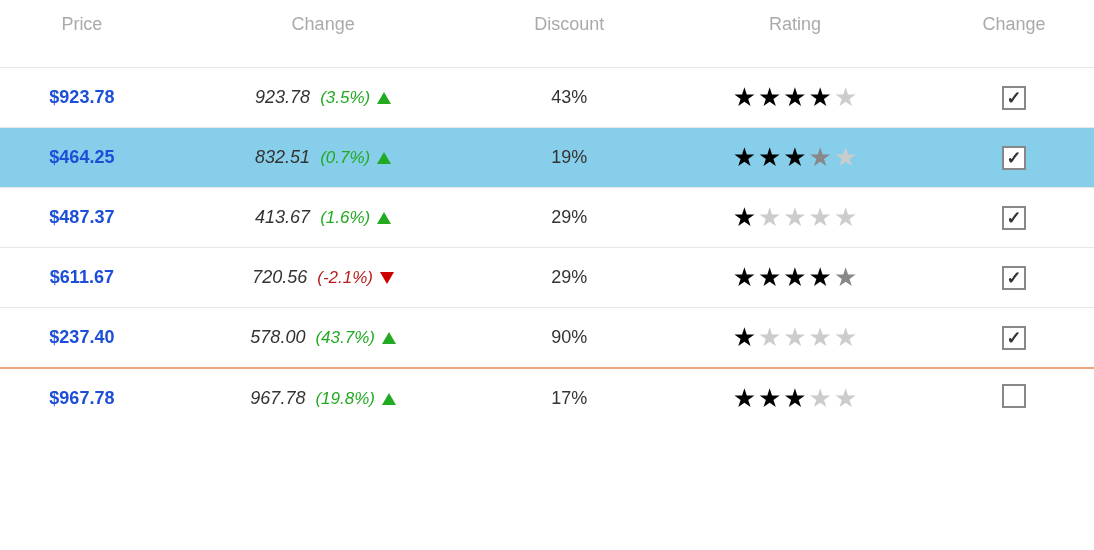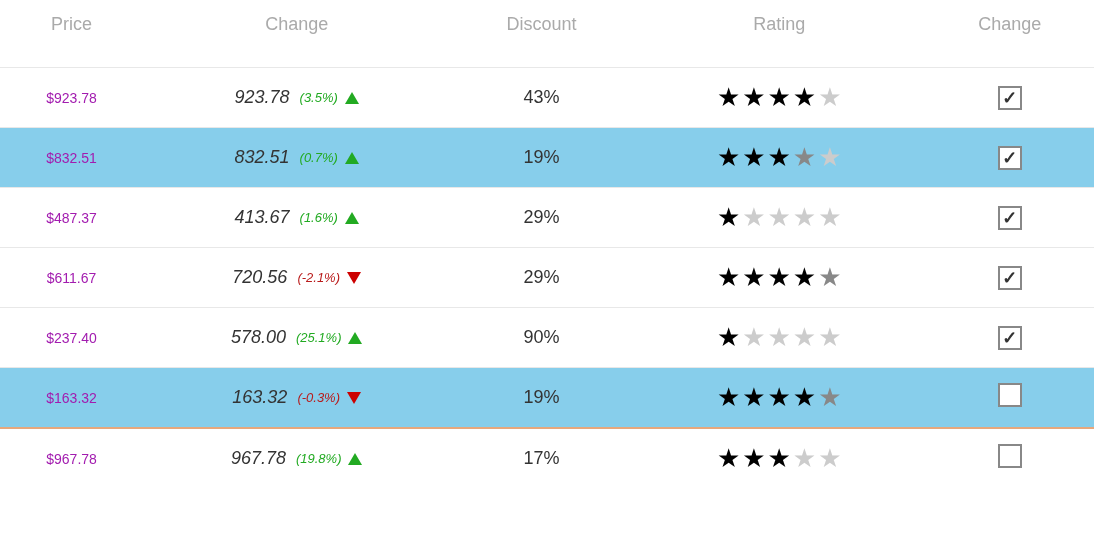--- a/index.html
+++ b/index.html
@@ -29,29 +29,30 @@
     tbody tr.highlight {
       background-color: #87CEEB;
     }
     tbody td {
       padding: 14px 10px;
       text-align: center;
       font-size: 18px;
       color: #333;
     }
     .price-col {
-      font-size: 14px;
-      color: #a21caf;
+      font-size: 18px;
+      color: #1d4ed8;
+      font-weight: bold;
     }
     .change-val {
       color: #333;
       margin-right: 6px;
     }
     .change-pct {
-      font-size: 13px;
+      font-size: 17px;
       margin-right: 3px;
     }
     .change-pct.up { color: #22aa22; }
     .change-pct.down { color: #b91c1c; }
     .arrow-up {
       display: inline-block;
       width: 0; height: 0;
       border-left: 7px solid transparent;
       border-right: 7px solid transparent;
       border-bottom: 12px solid #22aa22;
@@ -133,21 +134,21 @@
             <span class="star">★</span>
             <span class="star">★</span>
             <span class="star">★</span>
             <span class="star">★</span>
             <span class="star empty">★</span>
           </div>
     </td>
     <td class="checkbox-cell"><div class="custom-checkbox checked"></div></td>
   </tr>
       <tr class="highlight">
-    <td class="price-col">$832.51</td>
+    <td class="price-col">$464.25</td>
     <td>
       <div class="change-cell">
         <span class="change-val">832.51</span>
         <span class="change-pct up">(0.7%)</span>
         <span class="arrow-up"></span>
       </div>
     </td>
     <td>19%</td>
     <td>
       <div class="stars">
@@ -200,56 +201,35 @@
             <span class="star" style="color:#888">★</span>
           </div>
     </td>
     <td class="checkbox-cell"><div class="custom-checkbox checked"></div></td>
   </tr>
       <tr>
     <td class="price-col">$237.40</td>
     <td>
       <div class="change-cell">
         <span class="change-val">578.00</span>
-        <span class="change-pct up">(25.1%)</span>
+        <span class="change-pct up">(43.7%)</span>
         <span class="arrow-up"></span>
       </div>
     </td>
     <td>90%</td>
     <td>
       <div class="stars">
             <span class="star">★</span>
             <span class="star empty">★</span>
             <span class="star empty">★</span>
             <span class="star empty">★</span>
             <span class="star empty">★</span>
           </div>
     </td>
     <td class="checkbox-cell"><div class="custom-checkbox checked"></div></td>
-  </tr>
-      <tr class="highlight">
-    <td class="price-col">$163.32</td>
-    <td>
-      <div class="change-cell">
-        <span class="change-val">163.32</span>
-        <span class="change-pct down">(-0.3%)</span>
-        <span class="arrow-down"></span>
-      </div>
-    </td>
-    <td>19%</td>
-    <td>
-      <div class="stars">
-            <span class="star">★</span>
-            <span class="star">★</span>
-            <span class="star">★</span>
-            <span class="star">★</span>
-            <span class="star" style="color:#888">★</span>
-          </div>
-    </td>
-    <td class="checkbox-cell"><div class="custom-checkbox"></div></td>
   </tr>
       <tr style="border-top: 2px solid rgb(232, 168, 124); margin-top: 40px;">
     <td class="price-col">$967.78</td>
     <td>
       <div class="change-cell">
         <span class="change-val">967.78</span>
         <span class="change-pct up">(19.8%)</span>
         <span class="arrow-up"></span>
       </div>
     </td>

